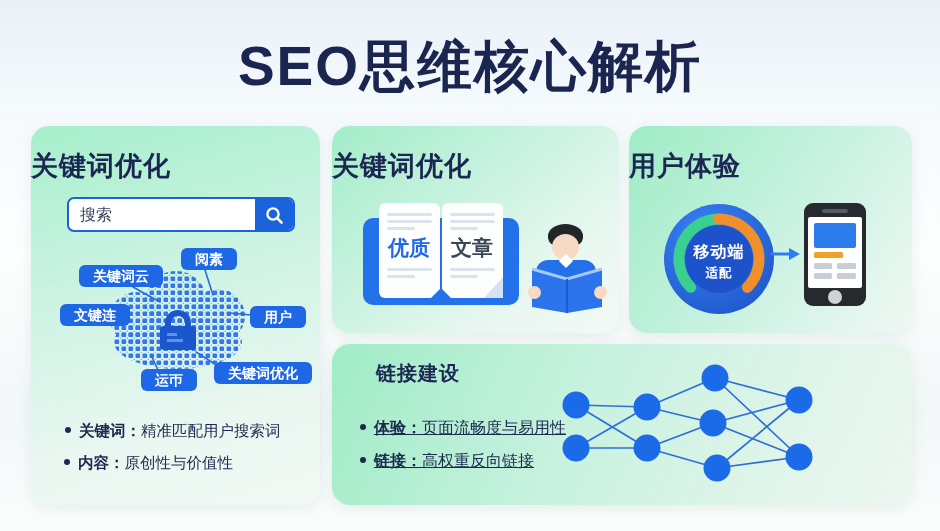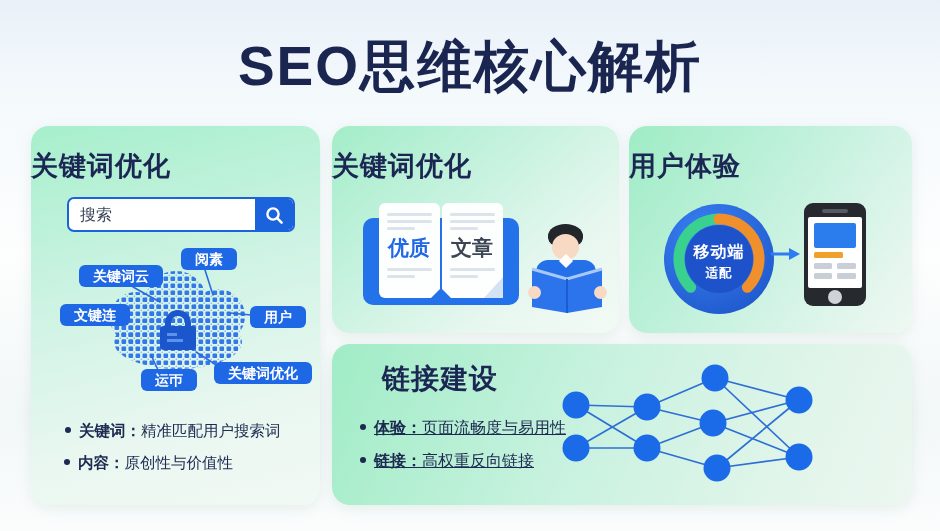--- a/index.html
+++ b/index.html
@@ -73,21 +73,21 @@
   .phone{position:absolute;left:175px;top:77px;width:62px;height:103px;background:#26292e;border-radius:9px;}
   .ph-speaker{position:absolute;left:18px;top:6px;width:26px;height:4px;background:#565b63;border-radius:2px;}
   .ph-screen{position:absolute;left:4px;top:14px;width:54px;height:71px;background:#fff;border-radius:2px;}
   .ph-hero{position:absolute;left:6px;top:6px;width:42px;height:25px;background:#2b7cec;border-radius:2px;}
   .ph-orange{position:absolute;left:6px;top:35px;width:29px;height:6px;background:#f0a12d;border-radius:1.5px;}
   .ph-g{position:absolute;height:6px;background:#c9cfd6;border-radius:1.5px;}
   .g1a{left:6px;top:46px;width:18px;} .g1b{left:29px;top:46px;width:19px;}
   .g2a{left:6px;top:56px;width:18px;} .g2b{left:29px;top:56px;width:19px;}
   .ph-home{position:absolute;left:24px;top:87px;width:14px;height:14px;background:#ced3d8;border-radius:50%;}
   
-  .links-title{position:absolute;left:50px;top:16px;font-size:28px;font-weight:800;color:#1b2752;letter-spacing:1px;}
+  .links-title{position:absolute;left:44px;top:16px;font-size:20px;font-weight:800;color:#1b2752;letter-spacing:1px;}
   .card-links .bullet{font-size:16px;text-decoration:underline;}
   .lb1{left:28px;top:74px;width:300px;}
   .lb2{left:28px;top:107px;width:300px;}
   .net-svg{position:absolute;left:208px;top:4px;}
 </style>
 </head>
 <body>
 
 <div class="stage">
 

